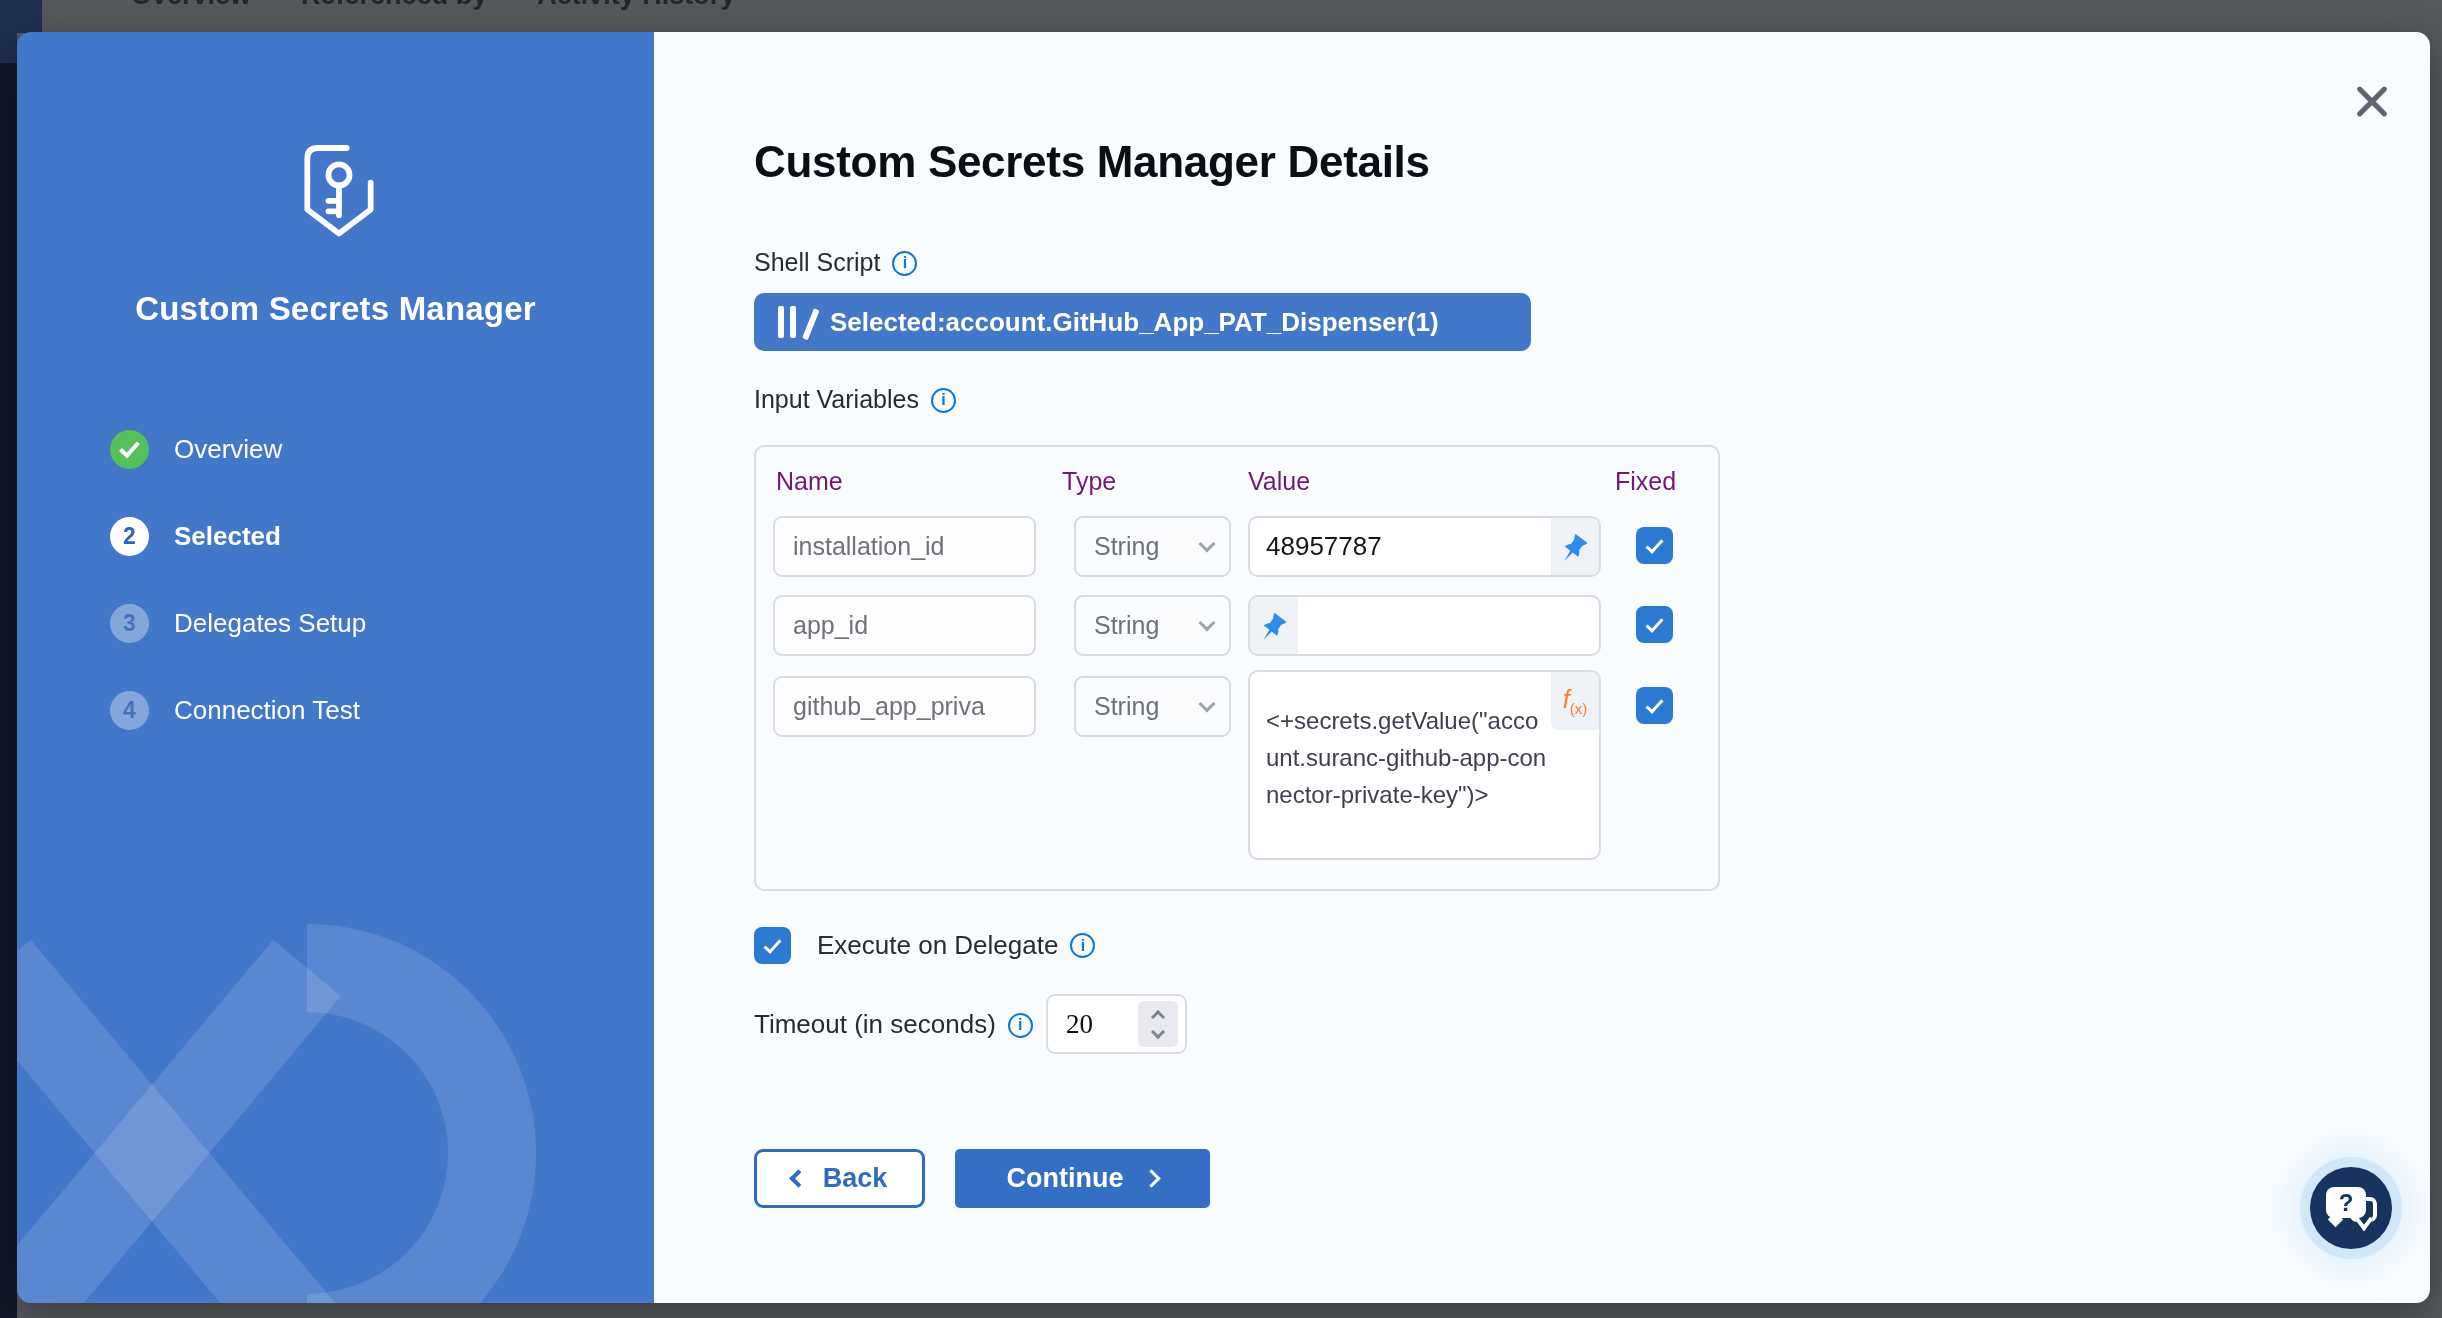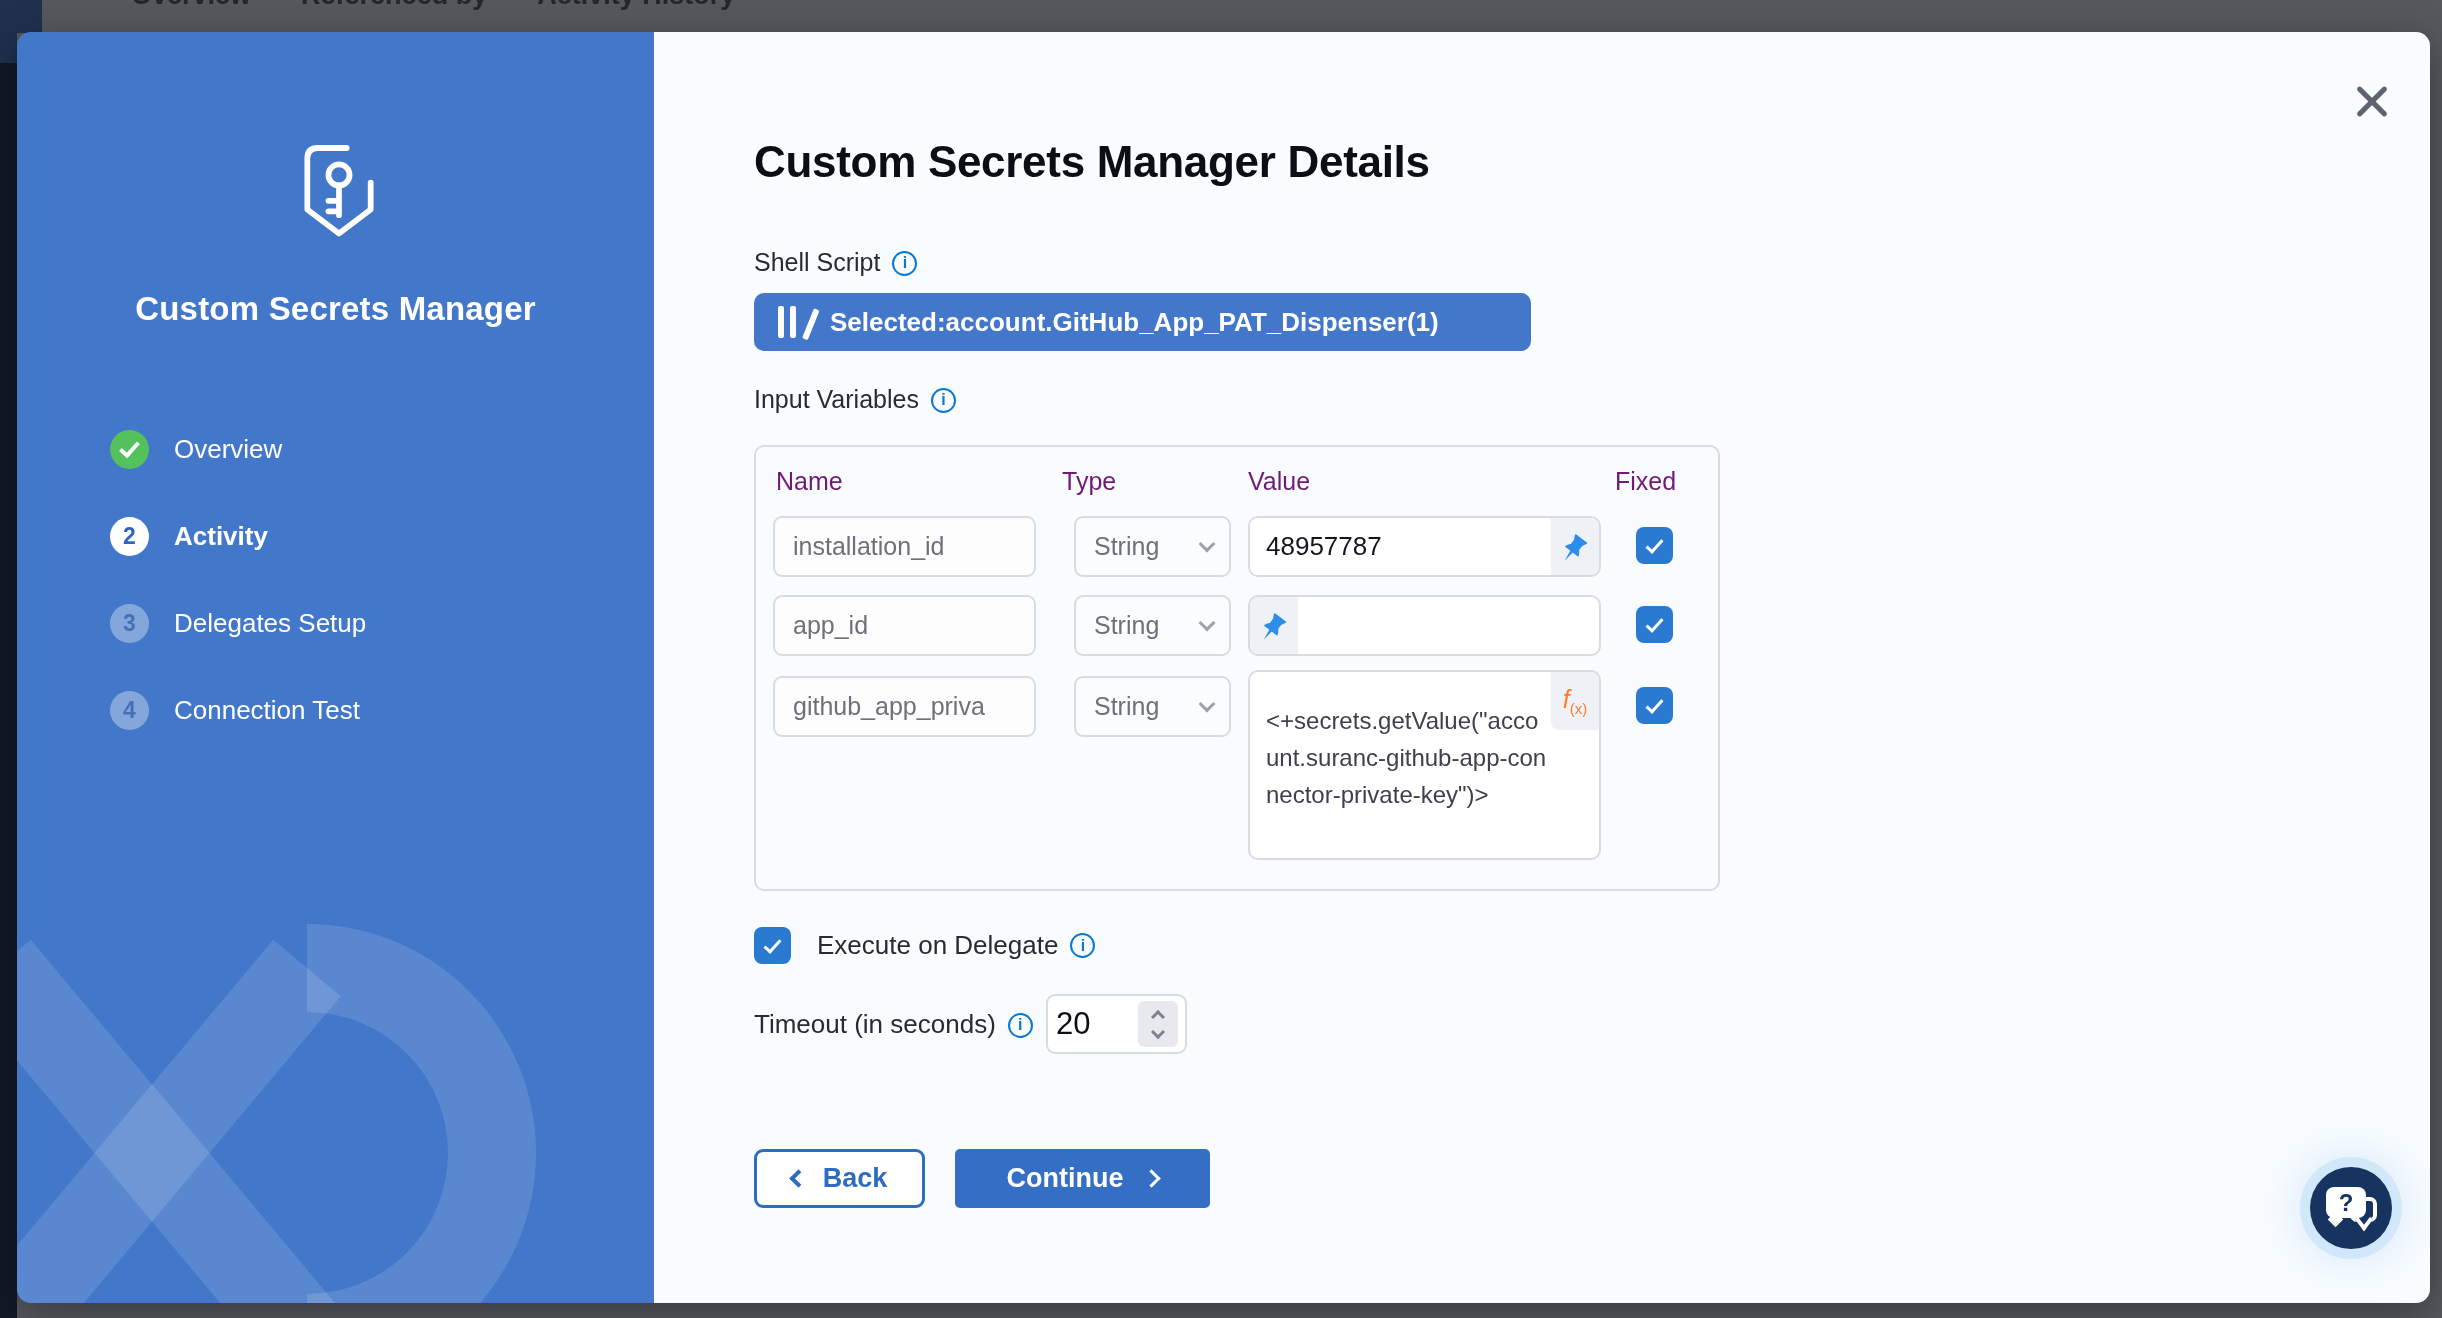--- a/index.html
+++ b/index.html
@@ -94,21 +94,21 @@
 
   .exec-row { position:absolute; left:100px; top:895px; display:flex; align-items:center; }
   .exec-row .cbx { position:static; margin-right:26px; }
   .exec-label { font-size:26px; color:#2a2a32; }
 
   .timeout-label { position:absolute; left:100px; top:977px; font-size:26px; color:#2a2a32; }
   .timeout-group { position:absolute; left:392px; top:962px; width:141px; height:60px;
                    border:2px solid #d9dbe3; border-radius:9px; background:#fff; display:flex;
                    align-items:center; }
   .timeout-group input { width:60px; border:none; outline:none; background:transparent;
-                   font-family:Liberation Sans, sans-serif; font-size:31px; color:#0d0d16; padding-left:8px; }
+                   font-family:Liberation Serif, serif; font-size:27px; color:#0d0d16; padding-left:18px; }
   .stepper { margin-left:auto; margin-right:7px; width:40px; height:46px; background:#e7e9ee;
              border-radius:6px; display:flex; flex-direction:column; align-items:center;
              justify-content:center; gap:5px; cursor:pointer; }
   .stepper .up { width:10px; height:10px; border-left:3px solid #7e828e; border-top:3px solid #7e828e; transform:rotate(45deg); }
   .stepper .dn { width:10px; height:10px; border-right:3px solid #7e828e; border-bottom:3px solid #7e828e; transform:rotate(45deg); }
 
   .btn-back { position:absolute; left:100px; top:1117px; width:171px; height:59px;
               background:#fff; border:3px solid #2f6cc1; border-radius:9px;
               display:flex; align-items:center; justify-content:center; gap:16px;
               color:#2f6cc1; font-size:27px; font-weight:700; cursor:pointer; }
@@ -163,21 +163,21 @@
 
       <div class="steps">
         <div class="step">
           <span class="step-circle done">
               <span class="tick"></span>
             </span>
           <span class="step-label">Overview</span>
         </div>
         <div class="step active">
           <span class="step-circle active">2</span>
-          <span class="step-label">Activity</span>
+          <span class="step-label">Selected</span>
         </div>
         <div class="step">
           <span class="step-circle todo">3</span>
           <span class="step-label">Delegates Setup</span>
         </div>
         <div class="step">
           <span class="step-circle todo">4</span>
           <span class="step-label">Connection Test</span>
         </div>
       </div>

